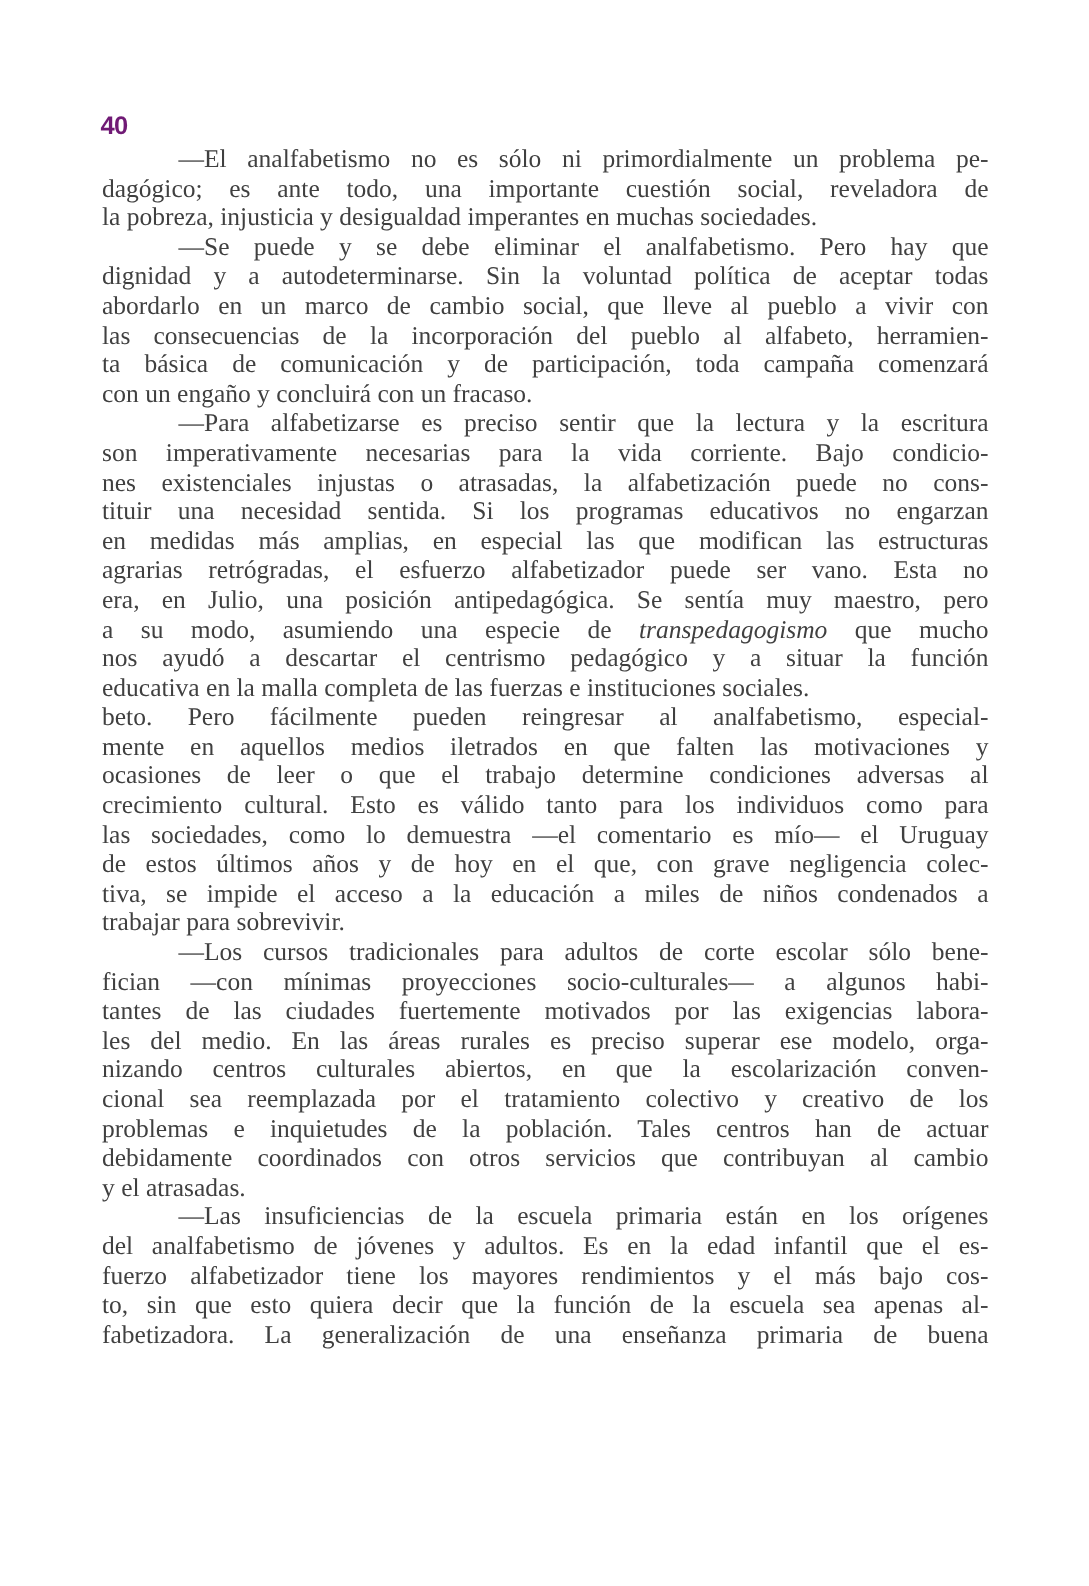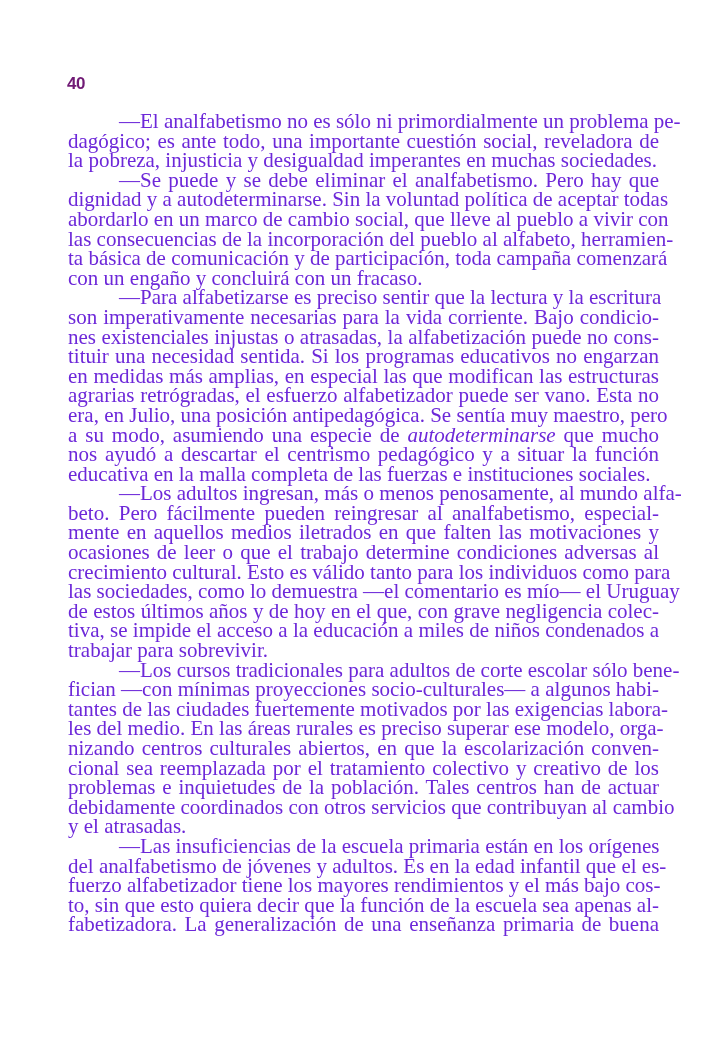--- a/index.html
+++ b/index.html
@@ -3,23 +3,23 @@
 <meta charset="utf-8">
 <style>
   html, body { margin: 0; padding: 0; background: #ffffff; }
   body { width: 726px; height: 1057px; position: relative; overflow: hidden; }
   .page-number {
     position: absolute; left: 67px; top: 74px;
     font-family: "Liberation Sans", sans-serif; font-size: 17px; font-weight: bold;
     color: #701a75; letter-spacing: -0.5px;
   }
   .text-column {
-    position: absolute; left: 68px; top: 112px; width: 591px;
-    font-family: "Liberation Serif", serif; font-size: 21px; line-height: 19.6px;
-    color: #6d28d9;
+    position: absolute; left: 68px; top: 96px; width: 591px;
+    font-family: "Liberation Serif", serif; font-size: 17px; line-height: 19.6px;
+    color: #404040;
   }
   .line {
     display: block; white-space: nowrap; text-align: justify; text-align-last: justify;
     height: 19.6px; overflow: visible;
   }
   .line.last { text-align-last: left; }
   .line.indent { padding-left: 51px; }
   .italic { font-style: italic; }
 </style>
 </head>
@@ -45,27 +45,26 @@
   </div>
 
   <div>
     <span class="line indent">—Para alfabetizarse es preciso sentir que la lectura y la escritura</span>
     <span class="line">son imperativamente necesarias para la vida corriente. Bajo condicio-</span>
     <span class="line">nes existenciales injustas o atrasadas, la alfabetización puede no cons-</span>
     <span class="line">tituir una necesidad sentida. Si los programas educativos no engarzan</span>
     <span class="line">en medidas más amplias, en especial las que modifican las estructuras</span>
     <span class="line">agrarias retrógradas, el esfuerzo alfabetizador puede ser vano. Esta no</span>
     <span class="line">era, en Julio, una posición antipedagógica. Se sentía muy maestro, pero</span>
-    <span class="line"><span>a su modo, asumiendo una especie de </span><span class="italic">autodeterminarse</span><span> que mucho</span></span>
+    <span class="line"><span>a su modo, asumiendo una especie de </span><span class="italic">transpedagogismo</span><span> que mucho</span></span>
     <span class="line">nos ayudó a descartar el centrismo pedagógico y a situar la función</span>
     <span class="line last">educativa en la malla completa de las fuerzas e instituciones sociales.</span>
   </div>
 
   <div>
-    <span class="line indent">—Los adultos ingresan, más o menos penosamente, al mundo alfa-</span>
     <span class="line">beto. Pero fácilmente pueden reingresar al analfabetismo, especial-</span>
     <span class="line">mente en aquellos medios iletrados en que falten las motivaciones y</span>
     <span class="line">ocasiones de leer o que el trabajo determine condiciones adversas al</span>
     <span class="line">crecimiento cultural. Esto es válido tanto para los individuos como para</span>
     <span class="line">las sociedades, como lo demuestra —el comentario es mío— el Uruguay</span>
     <span class="line">de estos últimos años y de hoy en el que, con grave negligencia colec-</span>
     <span class="line">tiva, se impide el acceso a la educación a miles de niños condenados a</span>
     <span class="line last">trabajar para sobrevivir.</span>
   </div>
 

